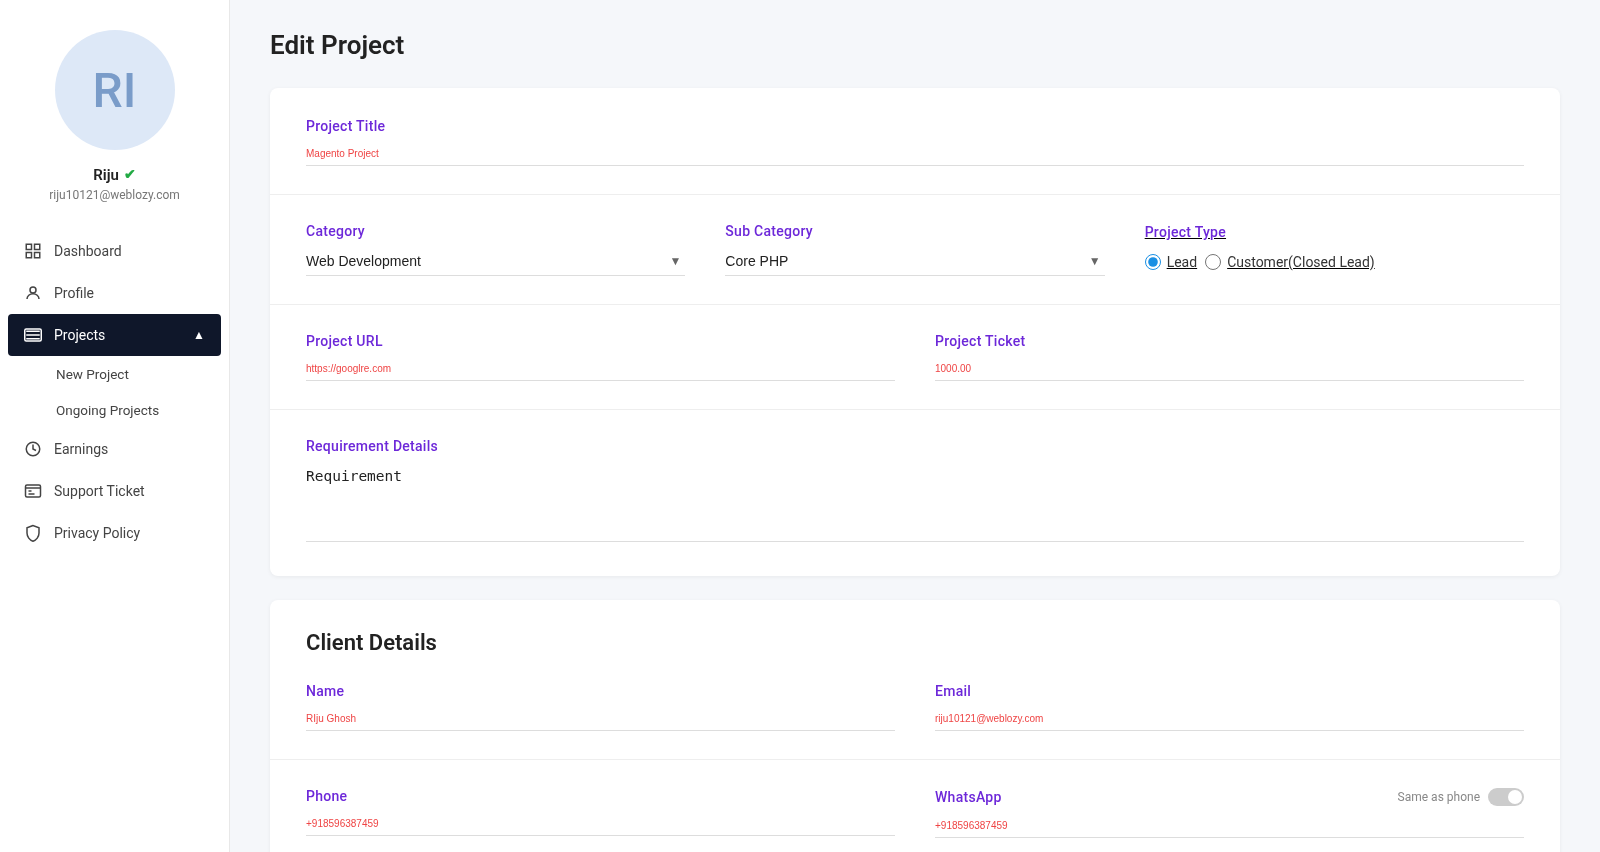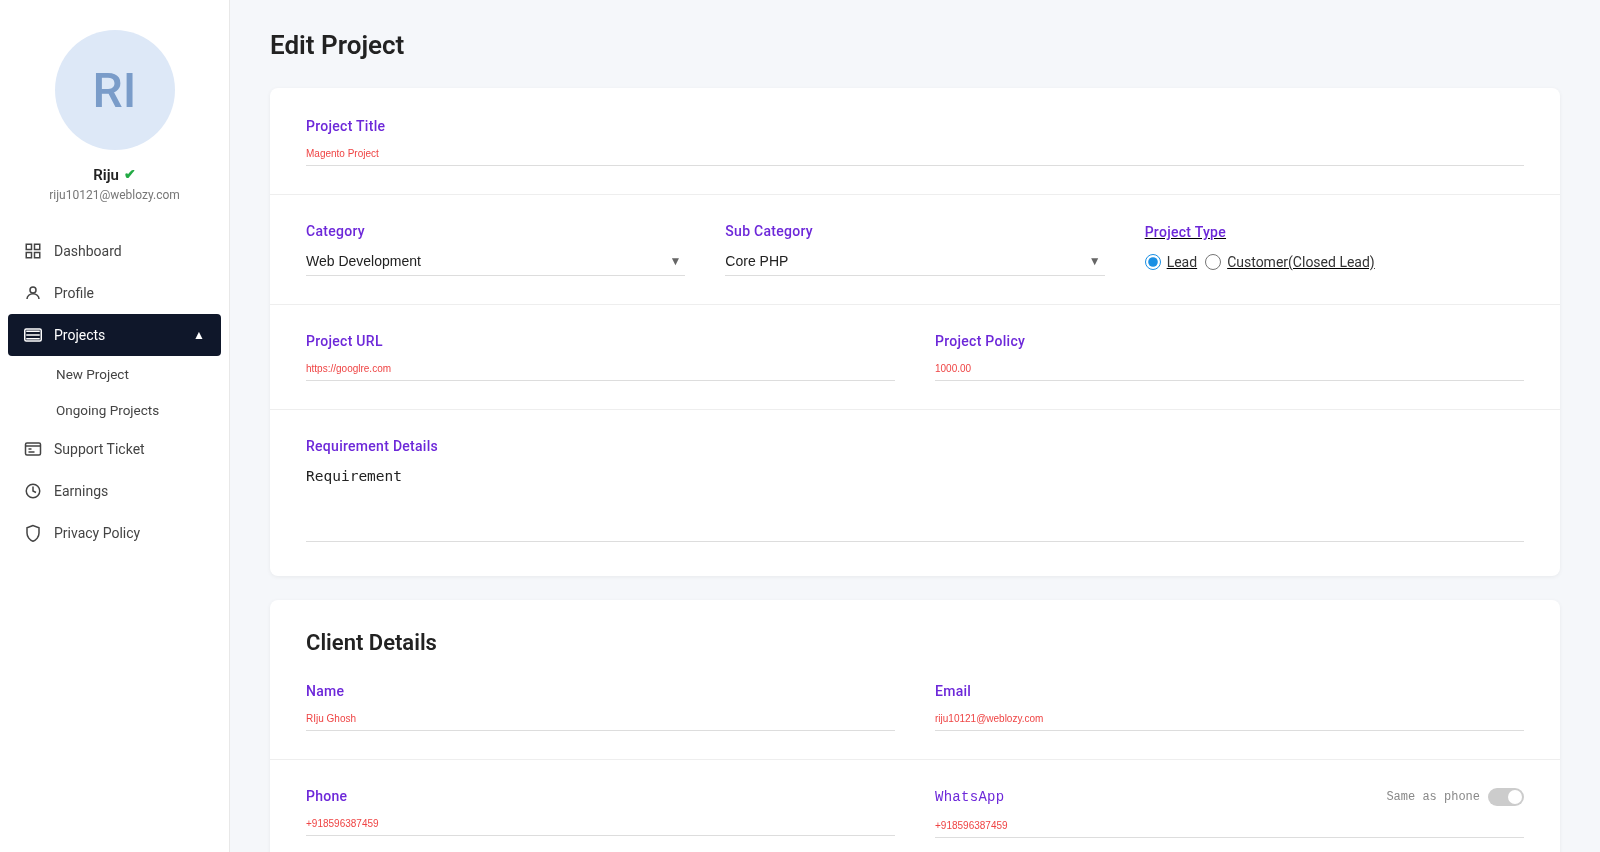--- a/index.html
+++ b/index.html
@@ -250,21 +250,20 @@
     .whatsapp-row {
       display: flex;
       flex-direction: column;
     }
 
     .whatsapp-label-row {
       display: flex;
       align-items: center;
       justify-content: space-between;
       margin-bottom: 8px;
-      font-family: Liberation Mono, monospace;
     }
 
     .same-as-phone-toggle {
       display: flex;
       align-items: center;
       gap: 8px;
       font-size: 12px;
       color: #888;
     }
 
@@ -351,35 +350,35 @@
           <a class="nav-sub-link">
             <span>Ongoing Projects</span>
           </a>
         </li>
       </ul>
     </li>
 
     <li class="nav-item">
       <a class="nav-link">
         <svg class="nav-icon" viewBox="0 0 24 24" fill="none" stroke="currentColor" stroke-width="2">
+            <circle cx="12" cy="12" r="9"></circle>
+            <path d="M12 6v6l4 2"></path>
+          </svg>
+        <span>Earnings</span>
+      </a>
+    </li>
+
+    <li class="nav-item">
+      <a class="nav-link">
+        <svg class="nav-icon" viewBox="0 0 24 24" fill="none" stroke="currentColor" stroke-width="2">
             <rect x="2" y="4" width="20" height="16" rx="2"></rect>
             <path d="M2 8h20"></path>
             <path d="M6 12h4M6 16h8"></path>
           </svg>
         <span>Support Ticket</span>
-      </a>
-    </li>
-
-    <li class="nav-item">
-      <a class="nav-link">
-        <svg class="nav-icon" viewBox="0 0 24 24" fill="none" stroke="currentColor" stroke-width="2">
-            <circle cx="12" cy="12" r="9"></circle>
-            <path d="M12 6v6l4 2"></path>
-          </svg>
-        <span>Earnings</span>
       </a>
     </li>
 
     <li class="nav-item">
       <a class="nav-link">
         <svg class="nav-icon" viewBox="0 0 24 24" fill="none" stroke="currentColor" stroke-width="2">
             <path d="M12 2L4 5v7c0 5 3.5 9.7 8 11 4.5-1.3 8-6 8-11V5z"></path>
           </svg>
         <span>Privacy Policy</span>
       </a>
@@ -443,21 +442,21 @@
     </div>
 
     <hr class="divider">
 
     <div class="form-row form-row-2">
       <div class="form-group" style="margin-bottom:0;">
         <label class="form-label">Project URL</label>
         <input class="form-input" type="text" value="https://googlre.com" style="">
       </div>
       <div class="form-group" style="margin-bottom:0;">
-        <label class="form-label">Project Policy</label>
+        <label class="form-label">Project Ticket</label>
         <input class="form-input" type="text" value="1000.00" style="">
       </div>
     </div>
 
     <hr class="divider" style="margin-top: 28px;">
 
     <div class="form-group" style="margin-bottom: 0;">
       <label class="form-label">Requirement Details</label>
       <textarea class="textarea-input" rows="3" style="">Requirement</textarea>
     </div>

